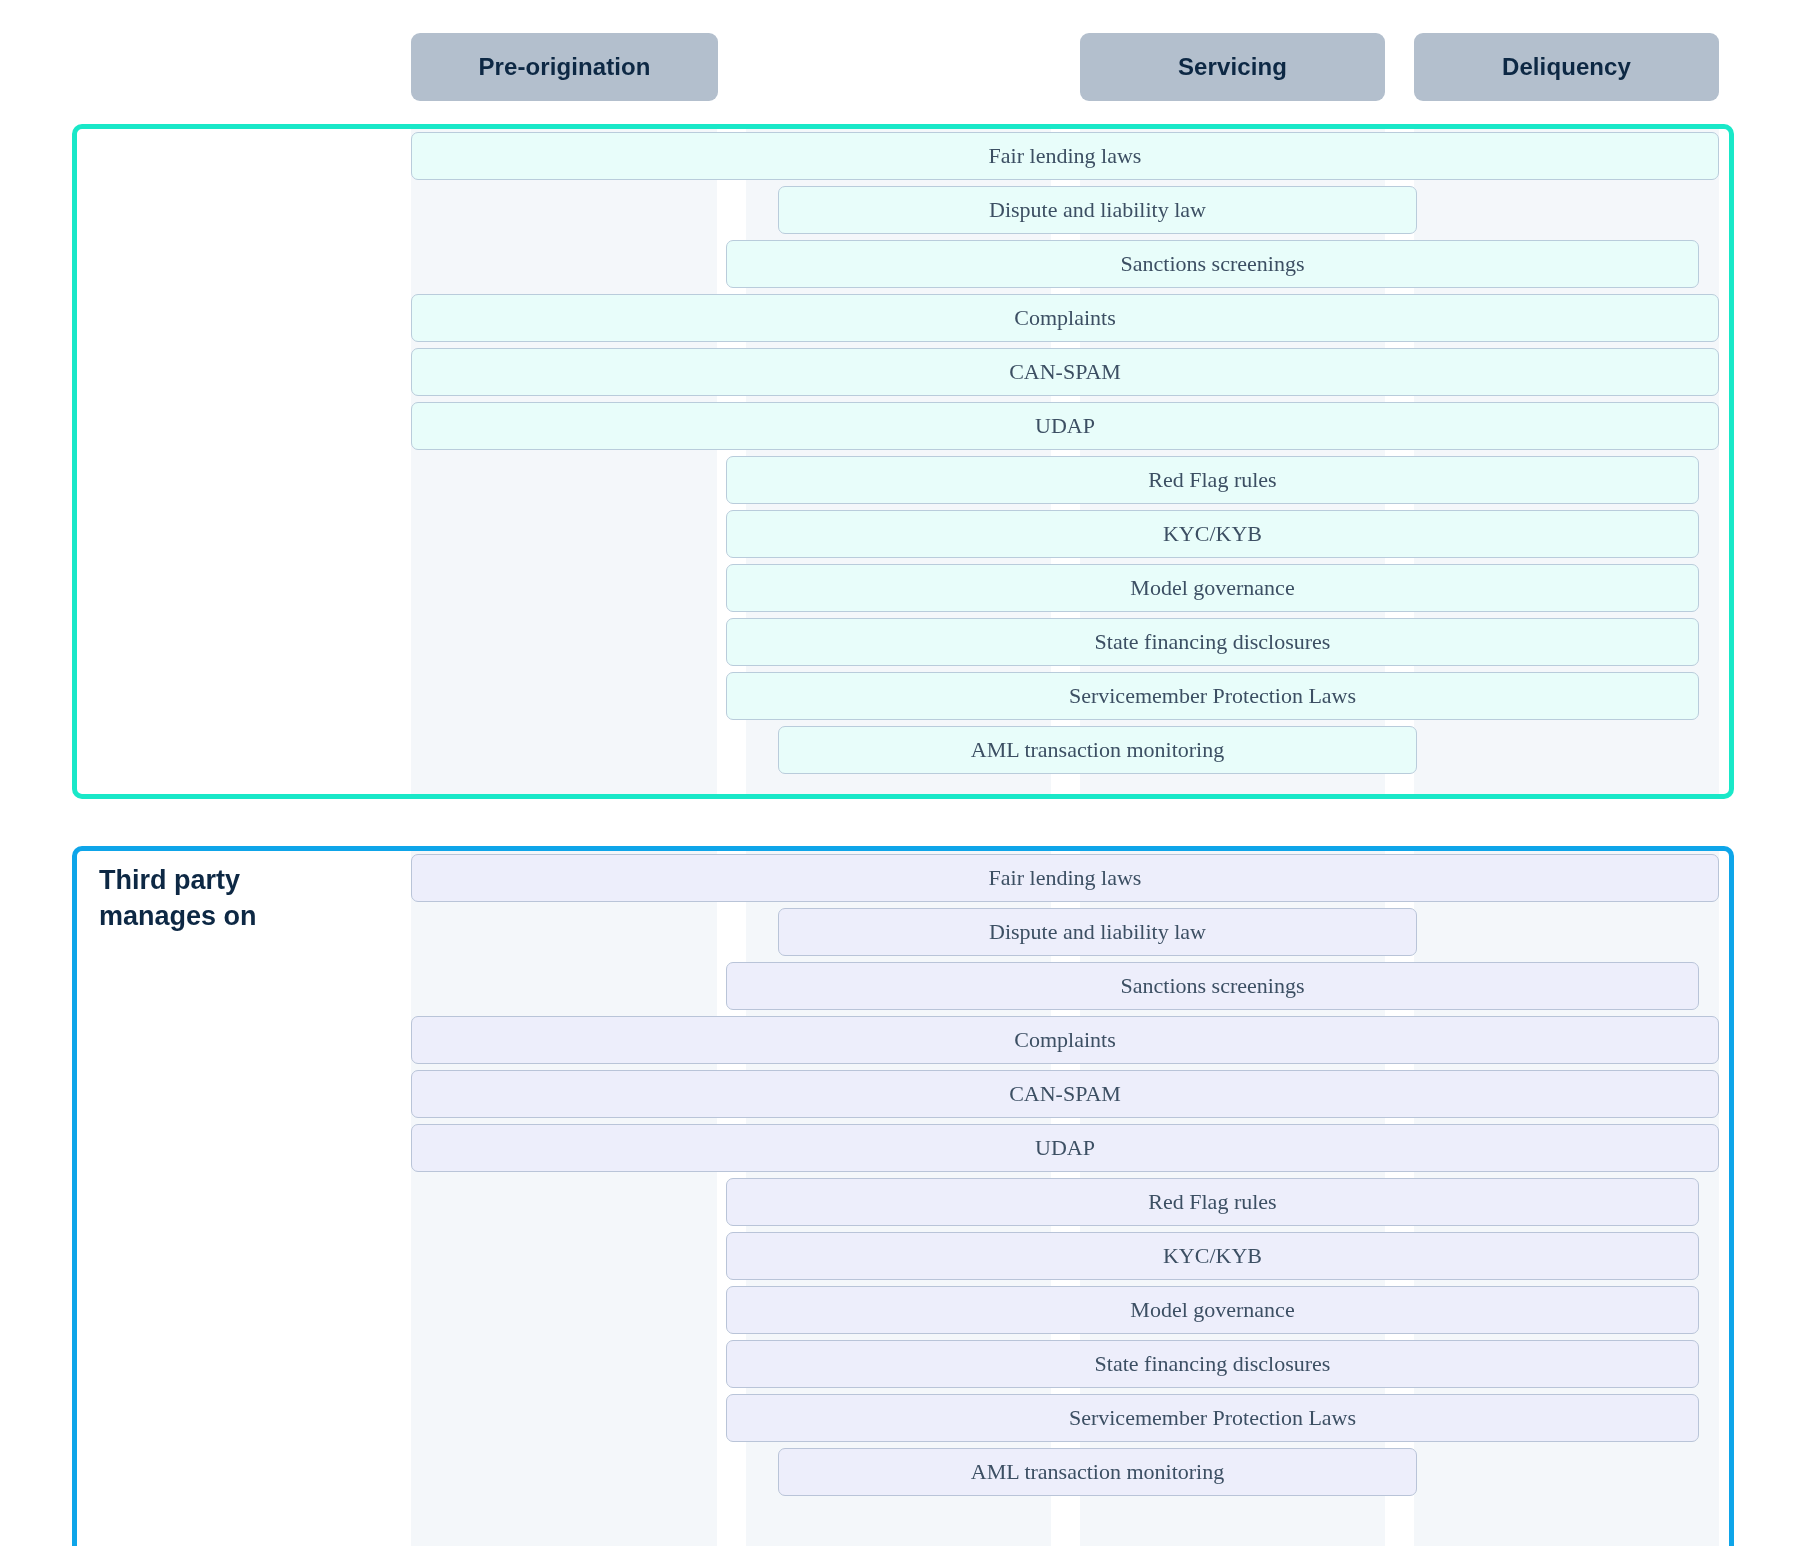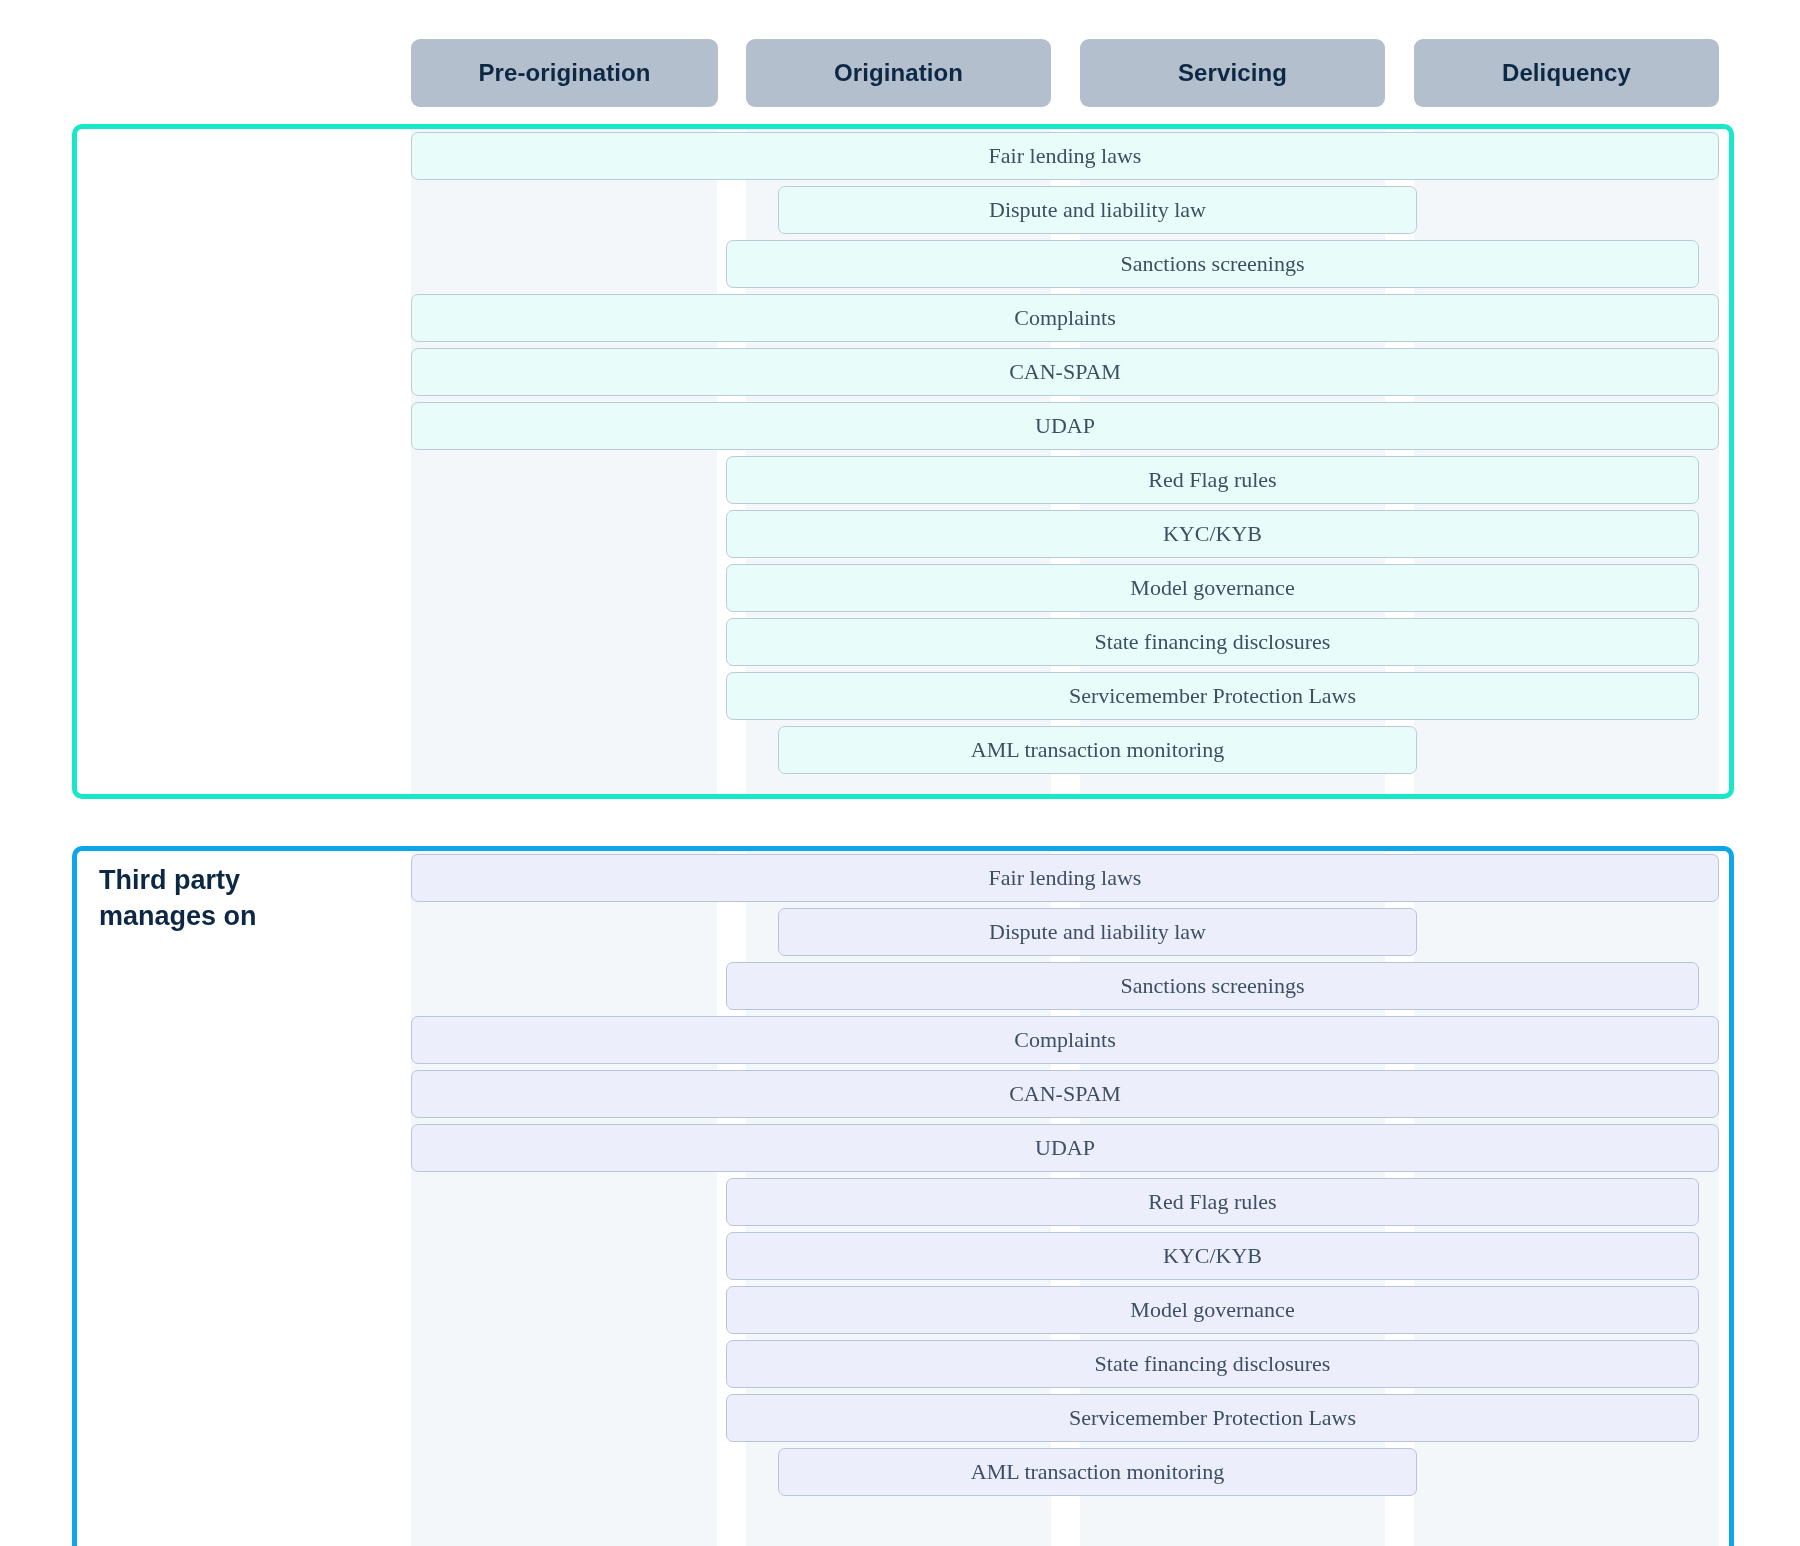--- a/index.html
+++ b/index.html
@@ -19,21 +19,21 @@
   .wrap {
     position: relative;
     width: 1800px;
     height: 1546px;
   }
 
   
   .header-row {
     position: absolute;
     left: 0;
-    top: 39px;
+    top: 33px;
     width: 1800px;
     height: 68px;
   }
   .pill {
     position: absolute;
     top: 0;
     height: 68px;
     background: #b3bfcd;
     border-radius: 9px;
     display: flex;
@@ -147,23 +147,20 @@
 </style>
 </head>
 <body>
 
 <div class="wrap">
 
   <div class="header-row">
     <div class="pill c1">
       <span>Pre-origination</span>
     </div>
-    <div class="pill c2">
-      <span>Origination</span>
-    </div>
     <div class="pill c4">
       <span>Deliquency</span>
     </div>
     <div class="pill c3">
       <span>Servicing</span>
     </div>
   </div>
 
   <div class="section s-platform">
     <div class="section-inner">

